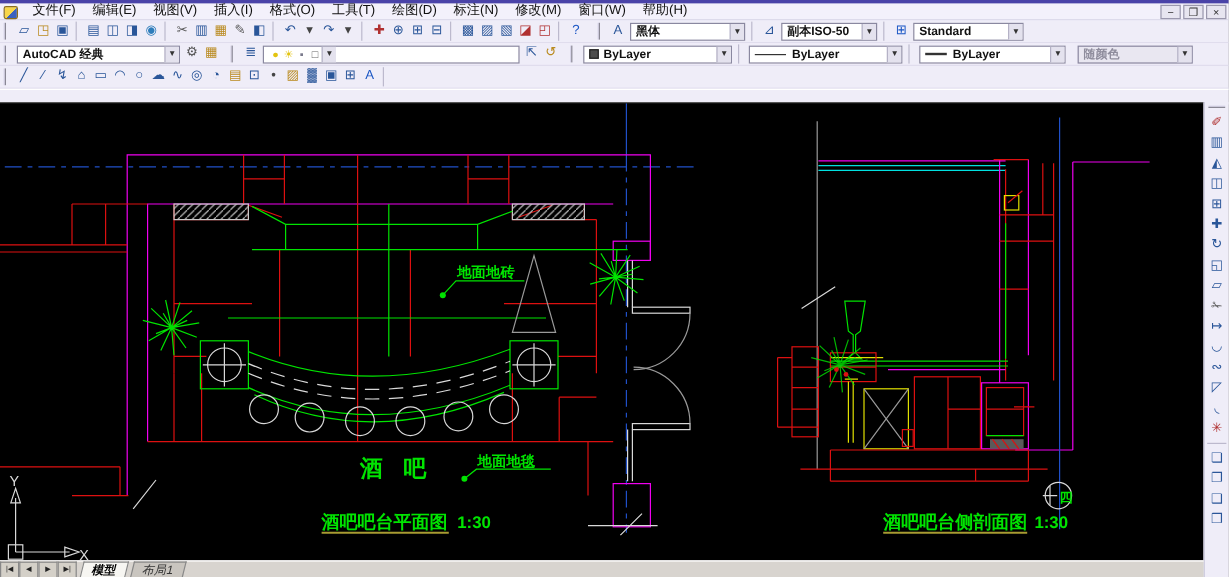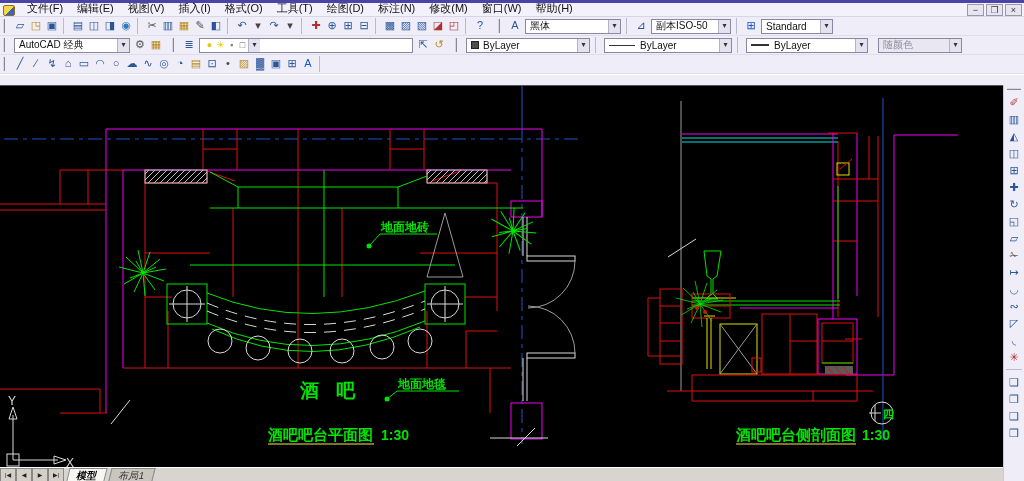--- a/index.html
+++ b/index.html
@@ -10,21 +10,21 @@
   #menubar{height:14px;display:flex;align-items:flex-end;background:var(--ch-menubar_bg,#f3f1fb);font-size:11px;border-bottom:1px solid #d8d5e6;}
   #appicon{width:12px;height:11px;margin:0 5px 0 3px;background:linear-gradient(135deg,#f7d64a 0 55%,#3a62c0 55% 100%);border:1px solid #8a6d1f;border-radius:2px;}
   .menu-item{padding:0 7px;color:#111;white-space:nowrap;cursor:default;}
   #wincontrols{margin-left:auto;display:flex;gap:2px;padding-right:2px;}
   .winbtn{width:17px;height:12px;font-size:9px;line-height:11px;text-align:center;color:#333;background:#e7e5f0;border:1px solid #9a97ad;}
   .toolrow{display:flex;align-items:center;background:var(--ch-toolbar_bg,#efedf8);height:19px;border-bottom:1px solid #e0dded;}
   .grip{width:5px;height:14px;border-left:2px ridge #d7d4e8;margin:0 4px 0 3px;}
   .tbtn{width:16px;height:16px;line-height:15px;font-size:11px;text-align:center;color:var(--ch-icon_blue,#2a5699);cursor:default;flex:0 0 auto;overflow:hidden;}
   .tb-sep{width:4px;height:16px;border-left:1px solid #bcb9cd;margin:0 3px;flex:0 0 auto;}
   .combo{display:flex;align-items:center;height:15px;background:#fff;border:1px solid #8a88a0;font-size:10px;color:#111;padding-left:4px;margin:0 2px;position:relative;}
-  .combo .val{flex:1;white-space:nowrap;overflow:hidden;}
+  .combo .val{flex:1;white-space:nowrap;overflow:hidden;font-weight:bold;}
   .combo .arrow{width:12px;height:13px;line-height:12px;text-align:center;font-size:8px;color:#333;background:#e4e2ee;border-left:1px solid #b5b2c6;}
   .combo.disabled{background:#e9e7f1;color:#8f8d9d;}
   .swatch-dark{width:8px;height:8px;background:#4d4d4d;border:1px solid #222;margin-right:4px;flex:0 0 auto;}
   .ltline{width:26px;height:0;border-top:1px solid #333;margin-right:5px;flex:0 0 auto;}
   .lwline{width:18px;height:0;border-top:2px solid #333;margin-right:5px;flex:0 0 auto;}
   .mini{font-size:9px;width:11px;text-align:center;flex:0 0 auto;}
   #dockgap{height:13px;background:var(--ch-toolbar_bg,#efedf8);border-top:1px solid #fff;}
   
   #canvas{position:absolute;left:0;top:85px;width:1003px;height:382px;background:var(--c-bg,#000);border-top:1px solid #555;}
   #canvas svg{display:block;}
@@ -127,29 +127,29 @@
       <span class="arrow">▾</span>
     </div>
     <span class="tb-sep"></span>
     <span class="tbtn">⊿</span>
     <div class="combo" style="width:80px">
       <span class="val">副本ISO-50</span>
       <span class="arrow">▾</span>
     </div>
     <span class="tb-sep"></span>
     <span class="tbtn" style="color:#1a56c4">⊞</span>
-    <div class="combo" style="width:72px">
+    <div class="combo" style="width:92px">
       <span class="val">Standard</span>
       <span class="arrow">▾</span>
     </div>
   </div>
 
   <div class="toolrow">
     <span class="grip"></span>
-    <div class="combo" style="width:116px">
+    <div class="combo" style="width:136px">
       <span class="val">AutoCAD 经典</span>
       <span class="arrow">▾</span>
     </div>
     <div style="display:flex;align-items:center">
         <span class="tbtn" style="color: rgb(85, 85, 85);">⚙</span>
         <span class="tbtn" style="color: rgb(185, 138, 30);">▦</span>
       </div>
     <span class="grip" style="margin-left:8px"></span>
     <span class="tbtn">≣</span>
     <div class="combo" style="width:214px">
@@ -176,21 +176,21 @@
       <span class="ltline"></span>
       <span class="val">ByLayer</span>
       <span class="arrow">▾</span>
     </div>
     <span class="tb-sep"></span>
     <div class="combo" style="width:122px">
       <span class="lwline"></span>
       <span class="val">ByLayer</span>
       <span class="arrow">▾</span>
     </div>
-    <div class="combo disabled" style="width:84px;margin-left:8px">
+    <div class="combo disabled" style="width:96px;margin-left:8px">
       <span class="val">随颜色</span>
       <span class="arrow">▾</span>
     </div>
   </div>
 
   <div class="toolrow">
     <span class="grip"></span>
     <div style="display:flex;align-items:center">
         <span class="tbtn">╱</span>
         <span class="tbtn">∕</span>

